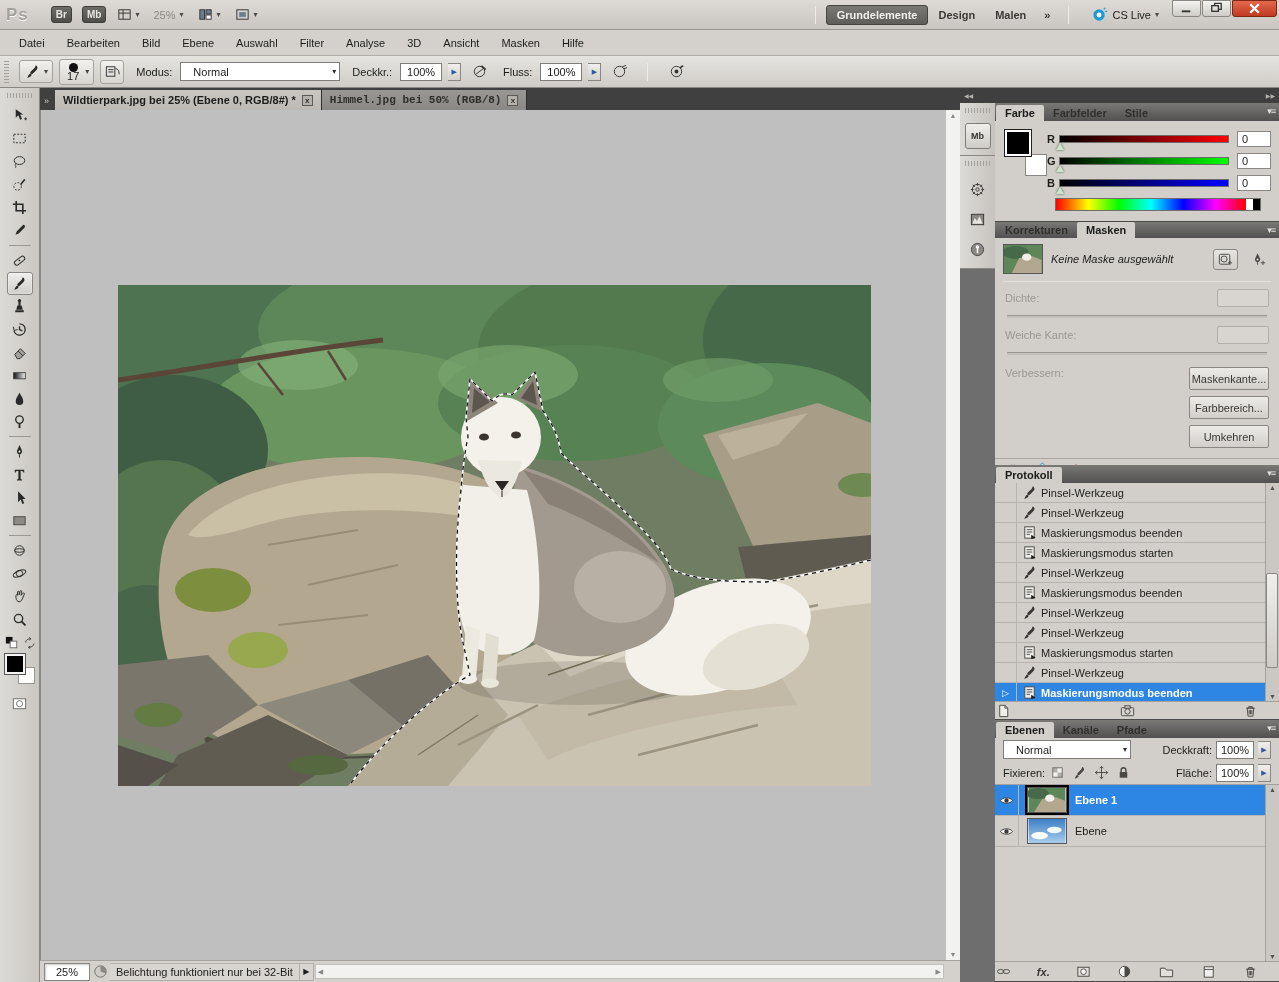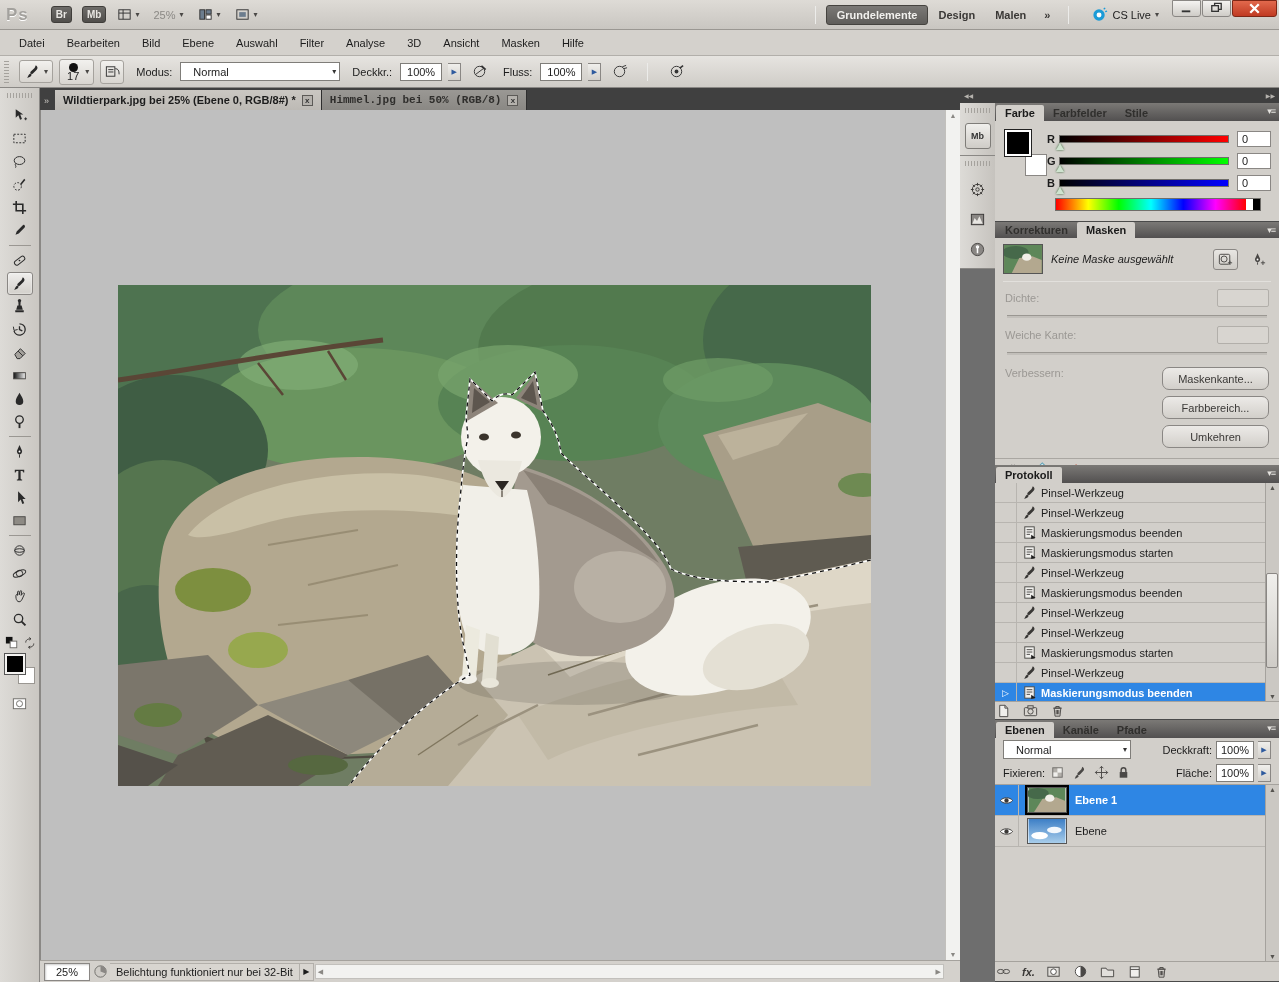--- a/index.html
+++ b/index.html
@@ -122,35 +122,35 @@
   .mk-thumb { width:40px; height:30px; border:1px solid #555; background:#79875f; }
   .mk-status { flex:1; font-style:italic; }
   .mk-btn { width:25px; height:21px; display:flex; align-items:center; justify-content:center;
             border:1px solid #8a8784; border-radius:3px; background:linear-gradient(#e8e6e2,#cfccc7); }
   .mk-div { height:1px; background:#aaa7a2; border-bottom:1px solid #e2e0dc; margin:3px 8px; }
   .mk-lblrow { display:flex; align-items:center; justify-content:space-between; padding:4px 10px 2px; color:#9b9894; }
   .mk-field { width:52px; height:18px; border:1px solid #b2afaa; background:#d8d5d0; border-radius:2px; }
   .mk-slider { height:3px; background:#c2bfba; border-top:1px solid #9a9792; margin:6px 12px 4px; }
   .mk-refine { display:flex; padding:8px 10px 2px; color:#9b9894; }
   .mk-btncol { margin-left:auto; display:flex; flex-direction:column; gap:6px; }
-  .push { width:107px; height:23px; border:1px solid #8a8784; border-radius:7px; background:linear-gradient(#eceae7,#d2cfca);
+  .push { width:80px; height:23px; border:1px solid #8a8784; border-radius:2px; background:linear-gradient(#eceae7,#d2cfca);
           display:flex; align-items:center; justify-content:center; color:#3a3836; }
   .mk-foot { display:flex; align-items:center; gap:12px; border-top:1px solid #aaa7a2; margin-top:8px; padding:3px 10px; height:22px;}
   .mk-foot .right { margin-left:auto; }
 
   
   .hist-list { flex:1; overflow:hidden; position:relative; }
   .hist-row { height:20px; display:flex; align-items:center; border-bottom:1px solid #b8b5b0; padding-right:14px; }
   .hist-check { width:22px; align-self:stretch; border-right:1px solid #b8b5b0; display:flex; align-items:center; justify-content:center; font-size:9px; color:#333;}
   .hist-icon { width:24px; display:flex; justify-content:center; }
   .hist-row.selected { background:#2e86e4; color:#fff; font-weight:bold; border-bottom-color:#2e86e4; }
   .hist-scroll { position:absolute; right:0; top:0; bottom:0; width:14px; background:#cbc8c3; border-left:1px solid #a5a29d;
                  display:flex; flex-direction:column; align-items:center; justify-content:space-between; font-size:7px; color:#55534f; padding:1px 0;}
   .hist-thumbbar { position:absolute; right:1px; top:90px; width:12px; height:95px; background:linear-gradient(#f0efec,#cfccc7); border:1px solid #8a8784; border-radius:2px;}
-  .pfoot { height:18px; background:#d2cfca; border-top:1px solid #a5a29d; display:flex; align-items:center; justify-content:flex-start; gap:10px; padding-right:20px; }
+  .pfoot { height:18px; background:#d2cfca; border-top:1px solid #a5a29d; display:flex; align-items:center; justify-content:space-between; gap:10px; padding-right:20px; }
 
   
   .ly-ctl { display:flex; align-items:center; height:23px; padding:0 8px; gap:4px; }
   .ly-combo { width:128px; }
   .ly-list { flex:1; position:relative; background:#d2cfca; border-top:1px solid #a5a29d; }
   .ly-row { height:31px; display:flex; align-items:center; border-bottom:1px solid #b8b5b0; }
   .ly-eye { width:24px; align-self:stretch; border-right:1px solid #b8b5b0; display:flex; align-items:center; justify-content:center; }
   .ly-thumb { width:40px; height:26px; border:1px solid #555; margin:0 8px; background:#fff; }
   .ly-row.selected { background:#2e86e4; }
   .ly-row.selected .ly-name { color:#fff; font-weight:bold; }

